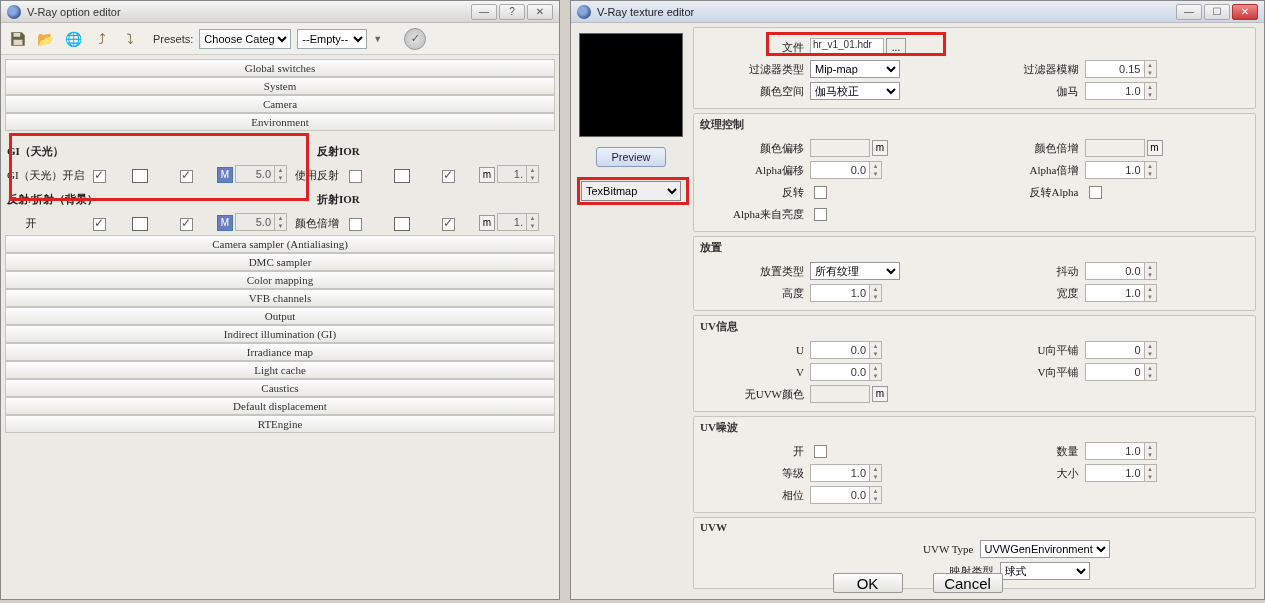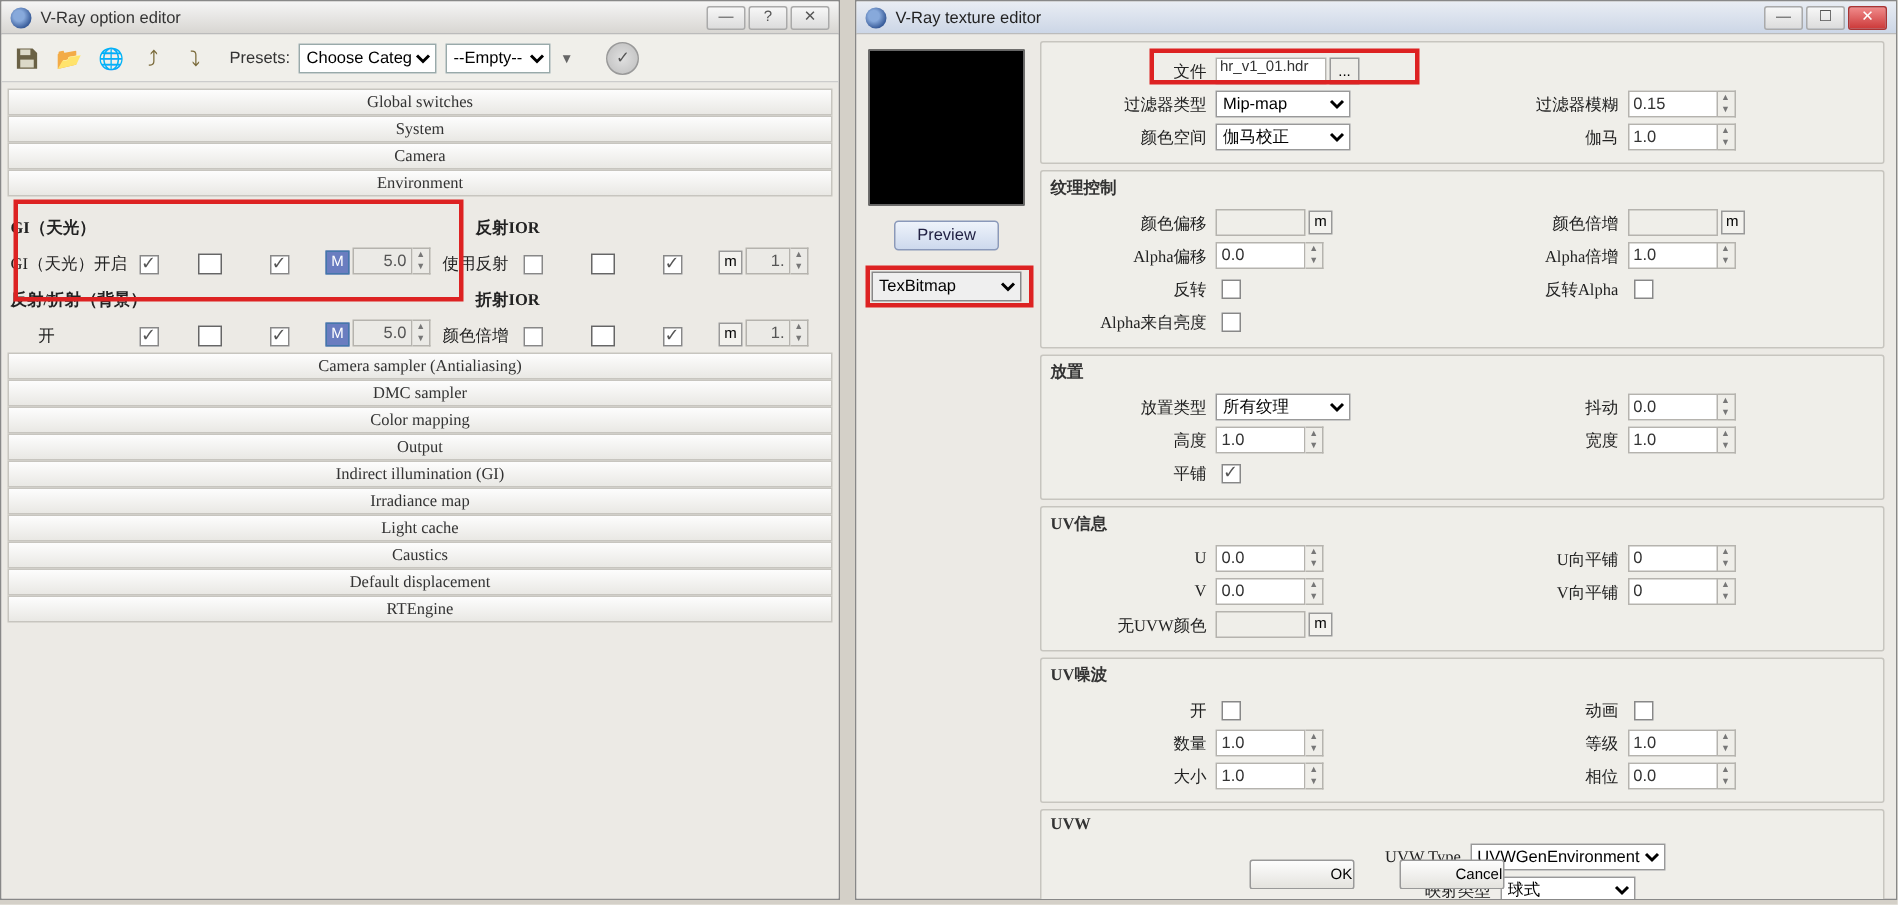--- a/index.html
+++ b/index.html
@@ -136,21 +136,21 @@
   .prow{
     display:flex; align-items:center; height:22px;
   }
   .pcell-label{ width:110px; text-align:right; padding-right:6px; font-family:SimSun;font-size:11px;color:#222;}
   .pcell-ctrl{ width:110px; display:flex; align-items:center; }
   select.pval{
     width:90px;height:18px;font-size:11px;border:1px solid #999;background:#fff;
   }
   input.pnum{
     width:60px;height:18px;border:1px solid #b5b3ae;background:#fff;font-size:11px;
-    text-align:left;padding:0 3px;color:#333;
+    text-align:right;padding:0 3px;color:#333;
   }
   .pspin{
     width:12px;height:18px;border:1px solid #b5b3ae;border-left:none;background:#efeee9;
     display:flex;flex-direction:column;
   }
   .pspin div{flex:1;font-size:6px;text-align:center;color:#777;line-height:8px;}
   .file-in{
     width:74px;height:18px;border:1px solid #b5b3ae;background:#fff;font-size:10px;
     padding:0 2px;color:#333;white-space:nowrap;overflow:hidden;
   }
@@ -161,21 +161,21 @@
   .two-col{ display:flex; flex-wrap:wrap;}
   .two-col .prow{ width:50%; }
   .footer-btns{
     position:absolute;
     bottom:6px; left:0; right:0;
     display:flex;justify-content:center;gap:30px;
   }
 
   .footer-btn{
     width:70px;height:20px;border:1px solid #999;background:linear-gradient(to bottom,#fdfdfd,#e4e3de);
-    font-size:10px;border-radius:2px;text-align:right;
+    font-size:15px;border-radius:2px;
   }
 </style>
 </head>
 <body>
 
 <div class="window window-left">
   <div class="titlebar">
     <span class="title-icon"></span>
     <span>V-Ray option editor</span>
     <span class="spacer"></span>
@@ -284,20 +284,21 @@
         <span class="spin">
             <div>▲</div>
             <div>▼</div>
           </span>
       </div>
     </div>
 
     <div class="section-bar">Camera sampler (Antialiasing)</div>
     <div class="section-bar">DMC sampler</div>
     <div class="section-bar">Color mapping</div>
+    <div class="section-bar">VFB channels</div>
     <div class="section-bar">Output</div>
     <div class="section-bar">Indirect illumination (GI)</div>
     <div class="section-bar">Irradiance map</div>
     <div class="section-bar">Light cache</div>
     <div class="section-bar">Caustics</div>
     <div class="section-bar">Default displacement</div>
     <div class="section-bar">RTEngine</div>
   </div>
 </div>
 
@@ -463,26 +464,20 @@
           <div class="prow">
               <div class="pcell-label">宽度</div>
               <div class="pcell-ctrl">
                 <input class="pnum" value="1.0" style="">
                 <span class="pspin">
                   <div>▲</div>
                   <div>▼</div>
                 </span>
               </div>
             </div>
-          <div class="prow">
-              <div class="pcell-label">平铺</div>
-              <div class="pcell-ctrl">
-                <span class="cb checked"></span>
-              </div>
-            </div>
         </div>
       </div>
 
       <div class="prop-group">
         <div class="group-head">UV信息</div>
         <div class="group-body two-col">
           <div class="prow">
               <div class="pcell-label">U</div>
               <div class="pcell-ctrl">
                 <input class="pnum" value="0.0" style="">
@@ -530,26 +525,20 @@
               </div>
             </div>
         </div>
       </div>
 
       <div class="prop-group">
         <div class="group-head">UV噪波</div>
         <div class="group-body two-col">
           <div class="prow">
               <div class="pcell-label">开</div>
-              <div class="pcell-ctrl">
-                <span class="cb"></span>
-              </div>
-            </div>
-          <div class="prow">
-              <div class="pcell-label">动画</div>
               <div class="pcell-ctrl">
                 <span class="cb"></span>
               </div>
             </div>
           <div class="prow">
               <div class="pcell-label">数量</div>
               <div class="pcell-ctrl">
                 <input class="pnum" value="1.0" style="">
                 <span class="pspin">
                   <div>▲</div>

